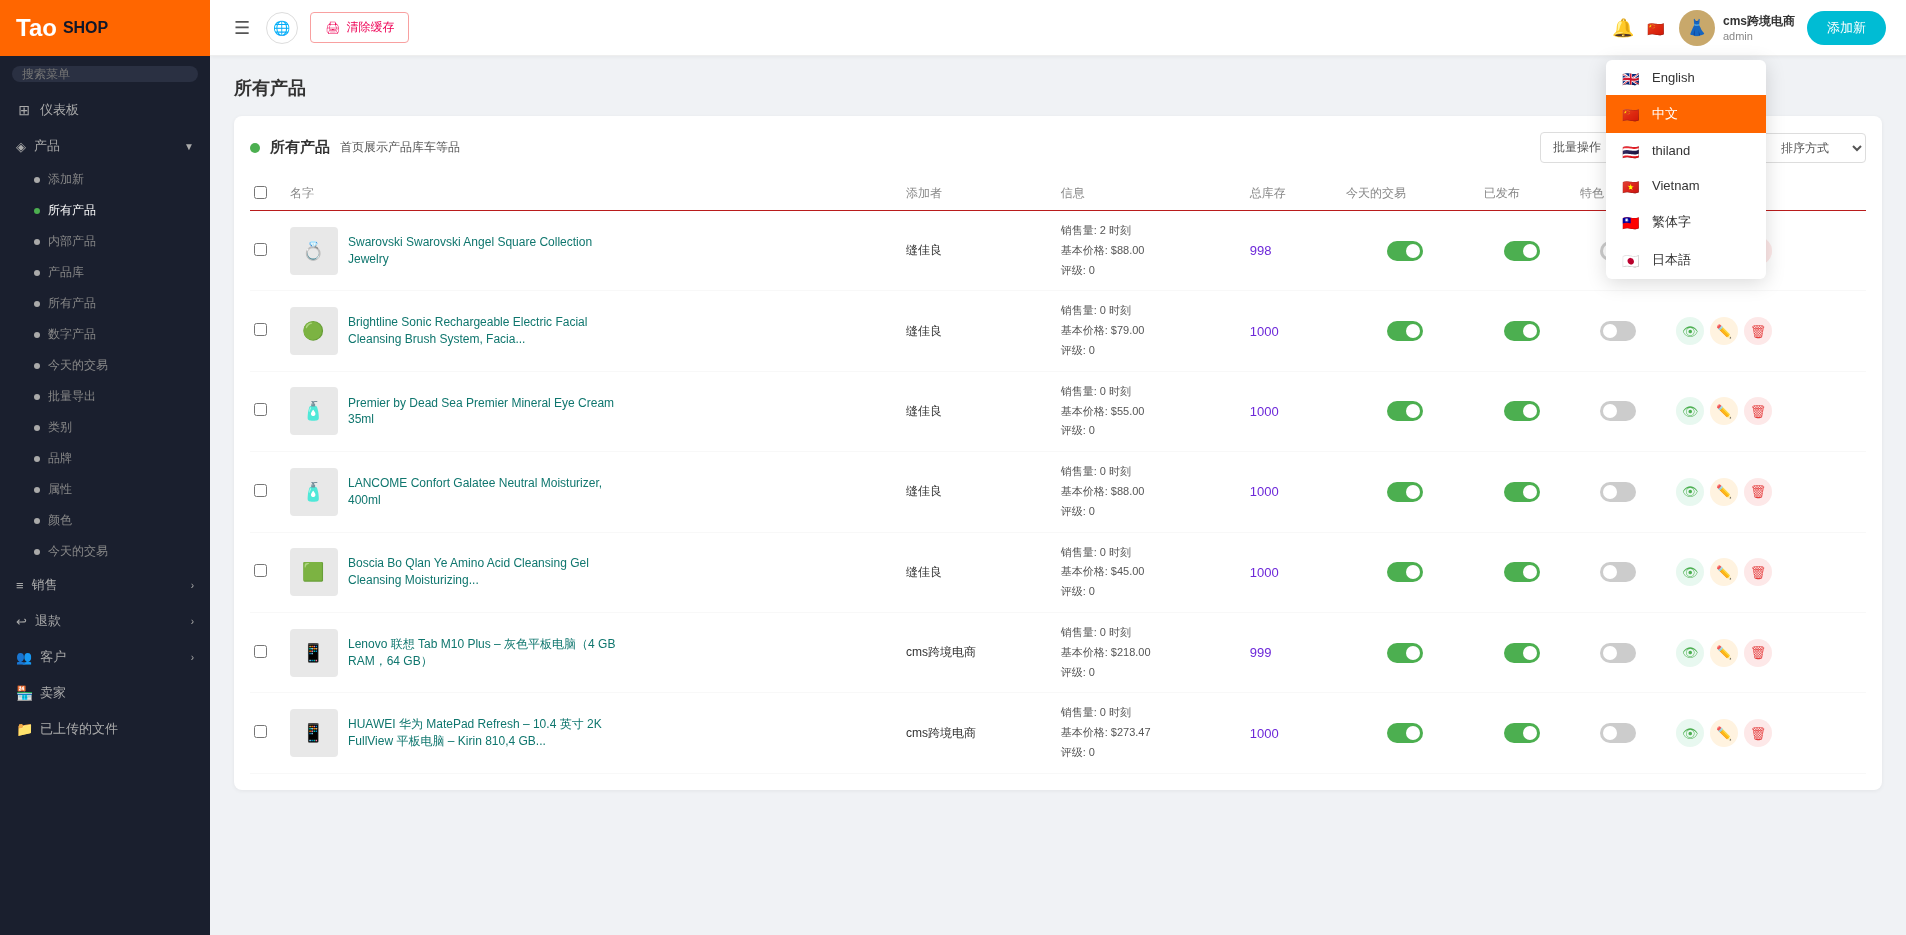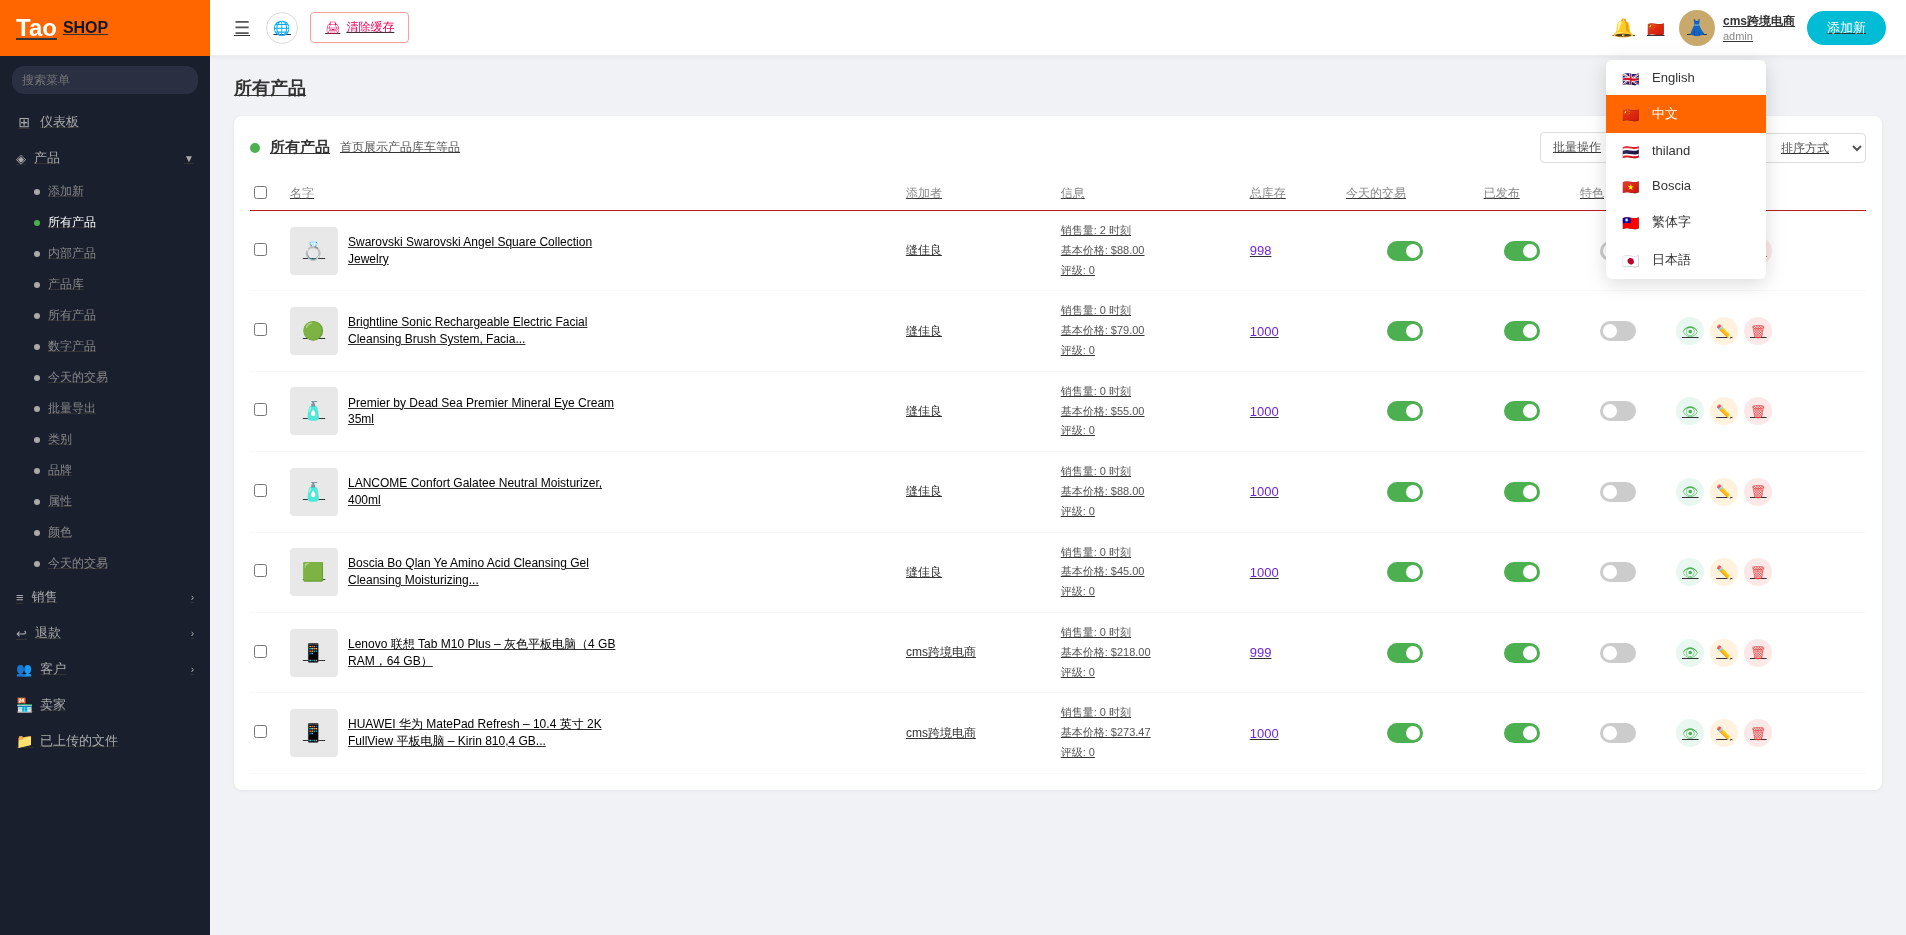--- a/index.html
+++ b/index.html
@@ -1,28 +1,28 @@
 <!DOCTYPE html>
 <html><head>
   <meta charset="utf-8">
   <style>
     * { box-sizing: border-box; margin: 0; padding: 0; }
     body { font-family: 'Microsoft YaHei', Arial, sans-serif; background: #f0f2f5; font-size: 13px; color: #333; }
 
     
-    .app-layout { display: flex; height: 935px; overflow: hidden; text-decoration: underline; }
+    .app-layout { display: flex; height: 935px; overflow: hidden; }
     .sidebar { width: 210px; background: #1a1f2e; color: #aaa; flex-shrink: 0; display: flex; flex-direction: column; }
     .main-area { flex: 1; display: flex; flex-direction: column; overflow: hidden; }
 
     
     .sidebar-logo { background: #ff6600; padding: 0 16px; height: 56px; display: flex; align-items: center; gap: 6px; }
     .logo-tao { color: white; font-size: 24px; font-weight: bold; }
     .logo-shop { color: #0f172a; font-size: 16px; font-weight: bold; }
     .sidebar-search { padding: 10px 12px; }
-    .sidebar-search input { width: 100%; background: #2a3042; border: none; border-radius: 12px; padding: 7px 10px; color: #aaa; font-size: 12px; outline: none; }
+    .sidebar-search input { width: 100%; background: #2a3042; border: none; border-radius: 12px; padding: 1px 10px; color: #aaa; font-size: 12px; outline: none; }
     .sidebar-item { display: flex; align-items: center; gap: 8px; padding: 9px 16px; cursor: pointer; font-size: 13px; color: #aaa; }
     .sidebar-item .item-icon { width: 16px; text-align: center; font-size: 14px; }
     .sidebar-section { display: flex; flex-direction: column; }
     .sidebar-group-label { display: flex; align-items: center; justify-content: space-between; padding: 9px 16px; cursor: pointer; color: #aaa; font-size: 13px; }
     .sidebar-sub-items { padding-left: 10px; }
     .sidebar-sub-item { display: flex; align-items: center; gap: 8px; padding: 7px 16px 7px 24px; cursor: pointer; font-size: 12px; color: #888; }
     .sidebar-sub-item.active { color: #fff; }
     .dot-indicator { width: 6px; height: 6px; border-radius: 50%; background: #aaa; display: inline-block; }
     .sidebar-sub-item.active .dot-indicator { background: #4CAF50; }
 
@@ -52,21 +52,21 @@
     .green-dot { width: 10px; height: 10px; border-radius: 50%; background: #4CAF50; display: inline-block; }
     .cart-label { font-size: 12px; color: #555; }
     .table-header-right { margin-left: auto; display: flex; align-items: center; gap: 10px; }
     .btn-bulk { background: #fff; border: 1px solid #ddd; border-radius: 4px; padding: 6px 12px; cursor: pointer; font-size: 12px; color: #555; display: flex; align-items: center; gap: 6px; }
     select.filter-select { border: 1px solid #ddd; border-radius: 4px; padding: 6px 20px; font-size: 12px; color: #555; background: #fff; cursor: pointer; outline: none; min-width: 100px; }
 
     
     .products-table { width: 100%; border-collapse: collapse; }
     .products-table th { text-align: left; font-size: 12px; color: #888; padding: 8px 10px; border-bottom: 1px solid #b91c1c; font-weight: 500; }
     .products-table td { padding: 10px 10px; border-bottom: 1px solid #f8f8f8; vertical-align: middle; }
-    .product-name { font-size: 12px; color: #000000; max-width: 280px; line-height: 1.4; }
+    .product-name { font-size: 12px; color: #0f766e; max-width: 280px; line-height: 1.4; }
     .seller-name { font-size: 12px; color: #333; }
     .info-cell { font-size: 11px; color: #555; line-height: 1.8; }
     .info-cell span { display: block; }
     .stock-cell { font-size: 13px; color: #6d28d9; font-weight: 500; }
     .toggle-switch { position: relative; display: inline-block; width: 36px; height: 20px; }
     .toggle-switch input { opacity: 0; width: 0; height: 0; }
     .toggle-slider { position: absolute; cursor: pointer; top: 0; left: 0; right: 0; bottom: 0; border-radius: 20px; transition: .3s; }
     .toggle-slider.on { background: #4CAF50; }
     .toggle-slider.off { background: #ccc; }
     .toggle-slider:before { position: absolute; content: ""; height: 14px; width: 14px; left: 3px; bottom: 3px; background: white; border-radius: 50%; transition: .3s; }
@@ -235,21 +235,21 @@
           <div class="lang-option active">
             <span class="lang-flag">🇨🇳</span>
             <span>中文</span>
           </div>
           <div class="lang-option">
             <span class="lang-flag">🇹🇭</span>
             <span>thiland</span>
           </div>
           <div class="lang-option">
             <span class="lang-flag">🇻🇳</span>
-            <span>Boscia</span>
+            <span>Vietnam</span>
           </div>
           <div class="lang-option">
             <span class="lang-flag">🇹🇼</span>
             <span>繁体字</span>
           </div>
           <div class="lang-option">
             <span class="lang-flag">🇯🇵</span>
             <span>日本語</span>
           </div>
         </div>

